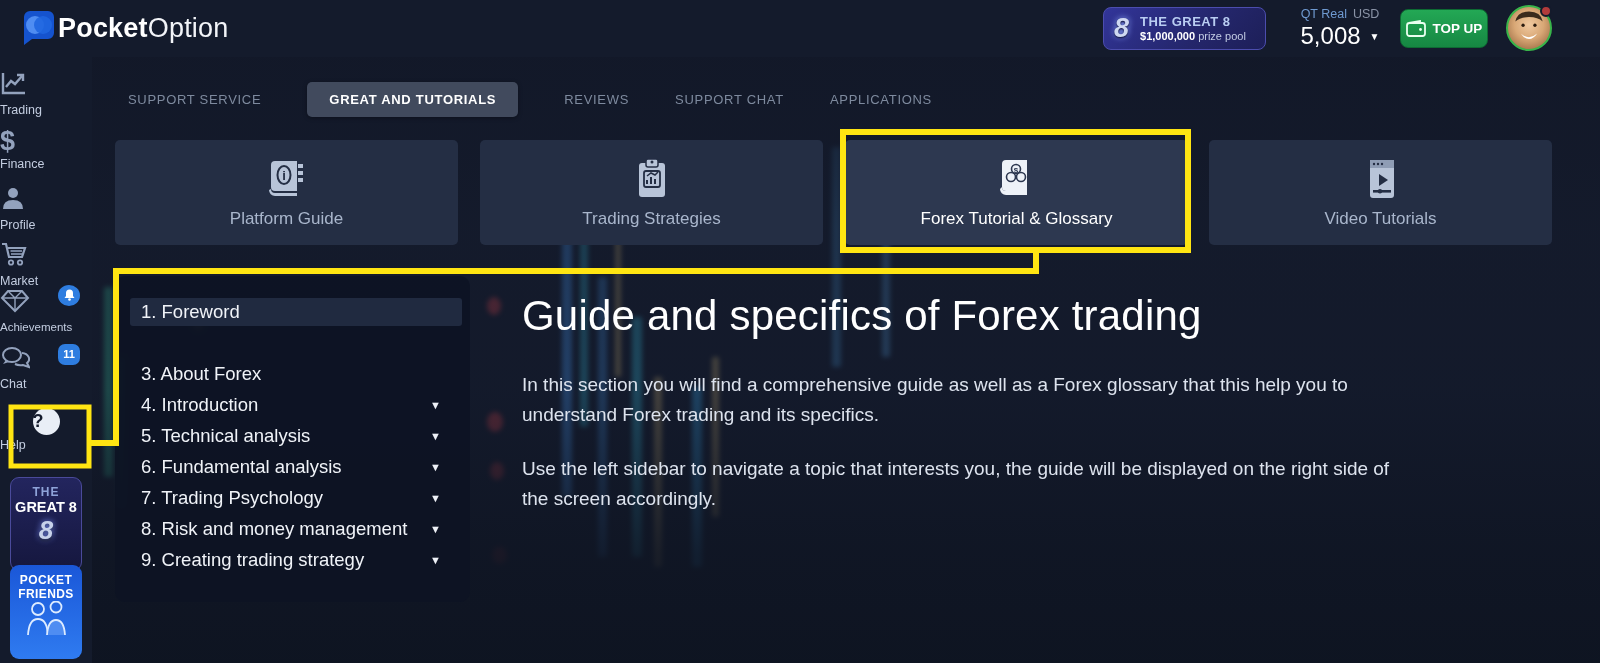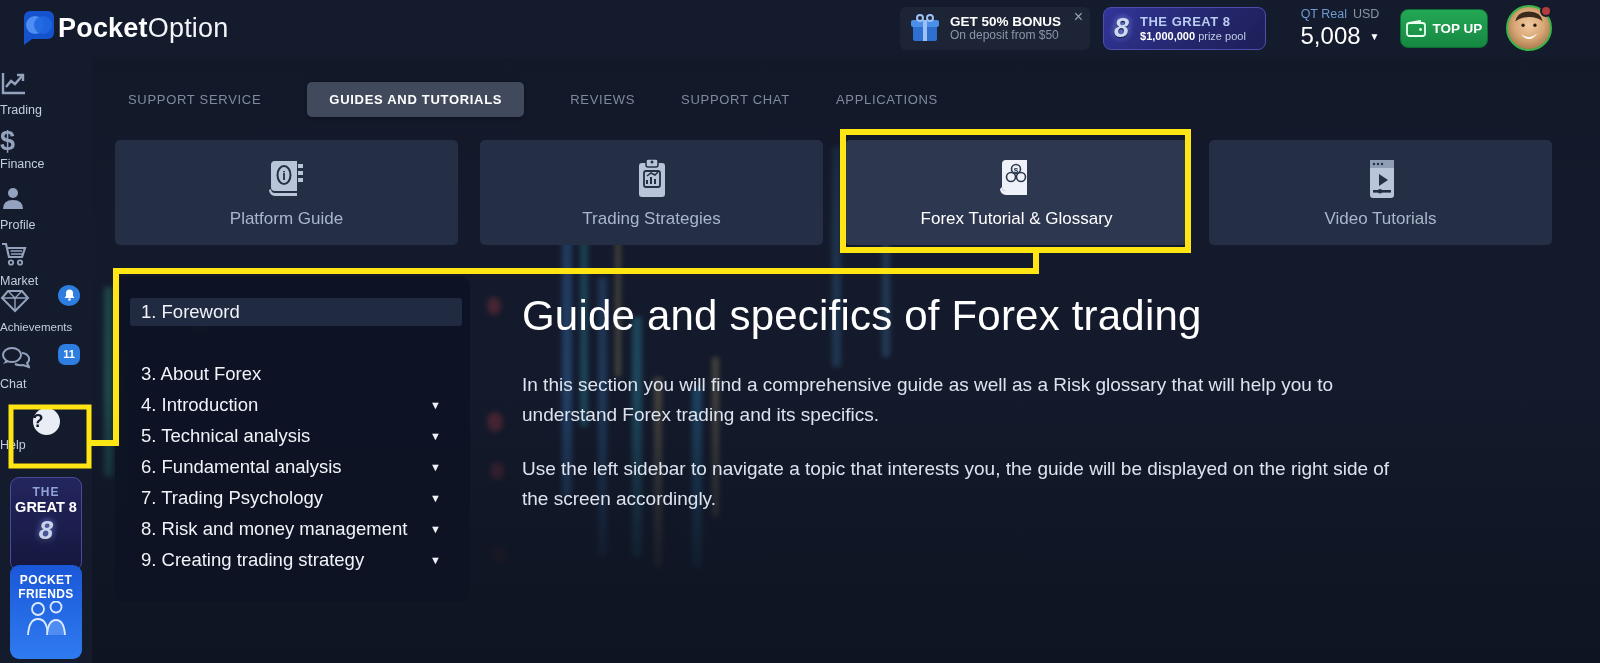--- a/index.html
+++ b/index.html
@@ -123,34 +123,20 @@
   <div class="header">
     <div class="logo">
       <svg width="38" height="38" viewBox="0 0 38 38">
         <path d="M4 8 a6 6 0 0 1 6-6 h18 a6 6 0 0 1 6 6 v16 a6 6 0 0 1-6 6 h-16 l-8 6 z" fill="#1553ce"></path>
         <circle cx="15" cy="16" r="9" fill="#4f8df2"></circle>
         <circle cx="23" cy="16" r="9" fill="#1f66e0" opacity="0.9"></circle>
       </svg>
       <div class="logo-text"><b>Pocket</b><span class="lt">Option</span></div>
     </div>
 
-    <div class="banner-bonus">
-      <svg width="34" height="32" viewBox="0 0 34 32">
-        <rect x="5" y="12" width="24" height="16" rx="2" fill="#2f6fd0"></rect>
-        <rect x="3" y="7" width="28" height="7" rx="2" fill="#4a8fe8"></rect>
-        <rect x="15" y="7" width="4" height="21" fill="#9cc2f5"></rect>
-        <circle cx="12" cy="5" r="3" fill="none" stroke="#9cc2f5" stroke-width="2"></circle>
-        <circle cx="22" cy="5" r="3" fill="none" stroke="#9cc2f5" stroke-width="2"></circle>
-      </svg>
-      <div class="txt">
-        <div class="t1">GET 50% BONUS</div>
-        <div class="t2">On deposit from $50</div>
-      </div>
-      <span class="banner-close">×</span>
-    </div>
 
     <div class="banner-g8">
       <span class="fig8">8</span>
       <div class="txt">
         <div class="t1">THE GREAT 8</div>
         <div class="t2"><b>$1,000,000</b><span> prize pool</span></div>
       </div>
     </div>
 
     <div class="balance">
@@ -259,21 +245,21 @@
         <circle cx="18" cy="8" r="6" fill="none" stroke="#dcebff" stroke-width="1.8"></circle>
         <path d="M8 34 q1 -16 10 -16 q9 0 10 16" fill="none" stroke="#dcebff" stroke-width="1.8"></path>
         <circle cx="36" cy="6" r="5.5" fill="none" stroke="#dcebff" stroke-width="1.8"></circle>
         <path d="M27 34 q1 -15 9 -15 q8 0 9 15" fill="#4f8df2" stroke="#dcebff" stroke-width="1.8"></path>
       </svg>
     </div>
   </div>
 
   <div class="tabs">
     <div class="tab">SUPPORT SERVICE</div>
-    <div class="tab active">GUIDES AND TUTORIALS</div>
+    <div class="tab active">GREAT AND TUTORIALS</div>
     <div class="tab">REVIEWS</div>
     <div class="tab">SUPPORT CHAT</div>
     <div class="tab">APPLICATIONS</div>
   </div>
 
   <div class="card" style="left:115px;">
     <div class="ic">
       <svg width="48" height="48" viewBox="0 0 48 48">
         <path d="M12 6 h22 v30 h-22 a4 4 0 0 1 -4 -4 v-22 a4 4 0 0 1 4 -4z" fill="#b8c4d8"></path>
         <path d="M8 34 a4 4 0 0 0 4 4 h22 v3 h-22 a6 6 0 0 1 -6 -6z" fill="#b8c4d8"></path>
@@ -337,21 +323,21 @@
     <div class="toc-row" style="top:115px;"><span>4. Introduction</span><span class="toc-caret">▼</span></div>
     <div class="toc-row" style="top:146px;"><span>5. Technical analysis</span><span class="toc-caret">▼</span></div>
     <div class="toc-row" style="top:177px;"><span>6. Fundamental analysis</span><span class="toc-caret">▼</span></div>
     <div class="toc-row" style="top:208px;"><span>7. Trading Psychology</span><span class="toc-caret">▼</span></div>
     <div class="toc-row" style="top:239px;"><span>8. Risk and money management</span><span class="toc-caret">▼</span></div>
     <div class="toc-row" style="top:270px;"><span>9. Creating trading strategy</span><span class="toc-caret">▼</span></div>
   </div>
 
   <div class="content">
     <h1>Guide and specifics of Forex trading</h1>
-    <p style="margin-top:30px;">In this section you will find a comprehensive guide as well as a Risk glossary that will help you to understand Forex trading and its specifics.</p>
+    <p style="margin-top:30px;">In this section you will find a comprehensive guide as well as a Forex glossary that this help you to understand Forex trading and its specifics.</p>
     <p>Use the left sidebar to navigate a topic that interests you, the guide will be displayed on the right side of the screen accordingly.</p>
   </div>
 
   <svg class="annot" width="1600" height="663" viewBox="0 0 1600 663">
     <rect x="843" y="132" width="345" height="118" fill="none" stroke="#ffe512" stroke-width="6"></rect>
     <path d="M1036 250 L1036 271 L116 271 L116 443 L90 443" fill="none" stroke="#ffe512" stroke-width="6"></path>
     <rect x="11" y="407" width="78" height="59" fill="none" stroke="#ffe512" stroke-width="5"></rect>
   </svg>
 
 </div>

